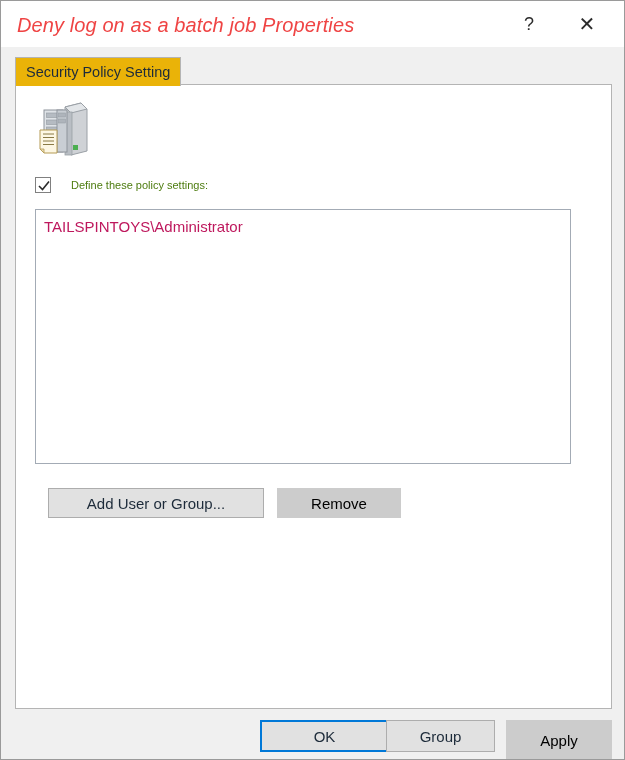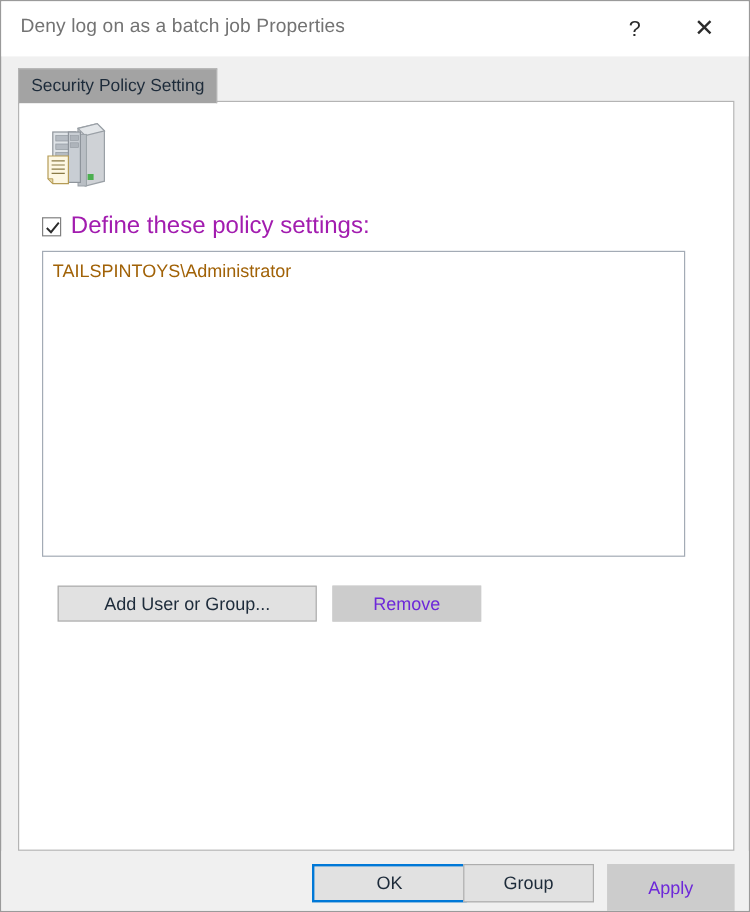--- a/index.html
+++ b/index.html
@@ -28,24 +28,25 @@
     left: 0; top: 0;
     width: 100%;
     height: 46px;
     background: #ffffff;
     box-sizing: border-box;
   }
   .title-text {
     position: absolute;
     left: 16px;
     top: 13px;
-    font-size: 16px;
-    color: #737373;
+    font-size: 20px;
+    color: #ef4444;
     white-space: nowrap;
     letter-spacing: 0.1px;
+    font-style: italic;
   }
   .caption-btn {
     position: absolute;
     top: 0;
     height: 46px;
     width: 46px;
     display: flex;
     align-items: center;
     justify-content: center;
     cursor: default;
@@ -84,21 +85,21 @@
     display: flex;
     align-items: center;
     padding: 0 10px;
     font-size: 14.5px;
     color: #1d2b3a;
     white-space: nowrap;
     cursor: default;
   }
   .tab.active {
     left: 0;
-    background: #a3a3a3;
+    background: #eab308;
     border-color: #b4b4b4;
     z-index: 3;
     height: 29px;
   }
   .tab.inactive {
     background: #f0f0f0;
     border-color: #c6c6c6;
     color: #1d2b3a;
     z-index: 1;
   }
@@ -157,42 +158,42 @@
     background: #ffffff;
     position: relative;
     flex: 0 0 auto;
   }
   .checkbox-box svg {
     position: absolute;
     left: 1px;
     top: 1px;
   }
   .checkbox-label {
-    margin-left: 8px;
-    font-size: 20px;
-    color: #a21caf;
+    margin-left: 20px;
+    font-size: 11px;
+    color: #4d7c0f;
     white-space: nowrap;
   }
 
   
   .listbox {
     position: absolute;
     left: 19px;
     top: 124px;
     width: 536px;
     height: 255px;
     box-sizing: border-box;
     background: #ffffff;
     border: 1px solid #a3abb5;
     overflow: auto;
     padding: 6px 0 0 0;
   }
   .listbox-item {
     font-size: 15px;
-    color: #a16207;
+    color: #be185d;
     padding: 2px 8px;
     white-space: nowrap;
     cursor: default;
   }
 
   
   .btn {
     box-sizing: border-box;
     border: 1px solid #adadad;
     background: #e1e1e1;
@@ -202,21 +203,21 @@
     display: flex;
     align-items: center;
     justify-content: center;
     cursor: default;
     padding: 0;
     white-space: nowrap;
   }
   .btn.disabled {
     background: #cccccc;
     border-color: #cccccc;
-    color: #6d28d9;
+    color: #000000;
   }
   .btn.default {
     border: 2px solid #0078d7;
     background: #e1e1e1;
   }
 
   .btn-addgroup {
     position: absolute;
     left: 32px;
     top: 403px;

